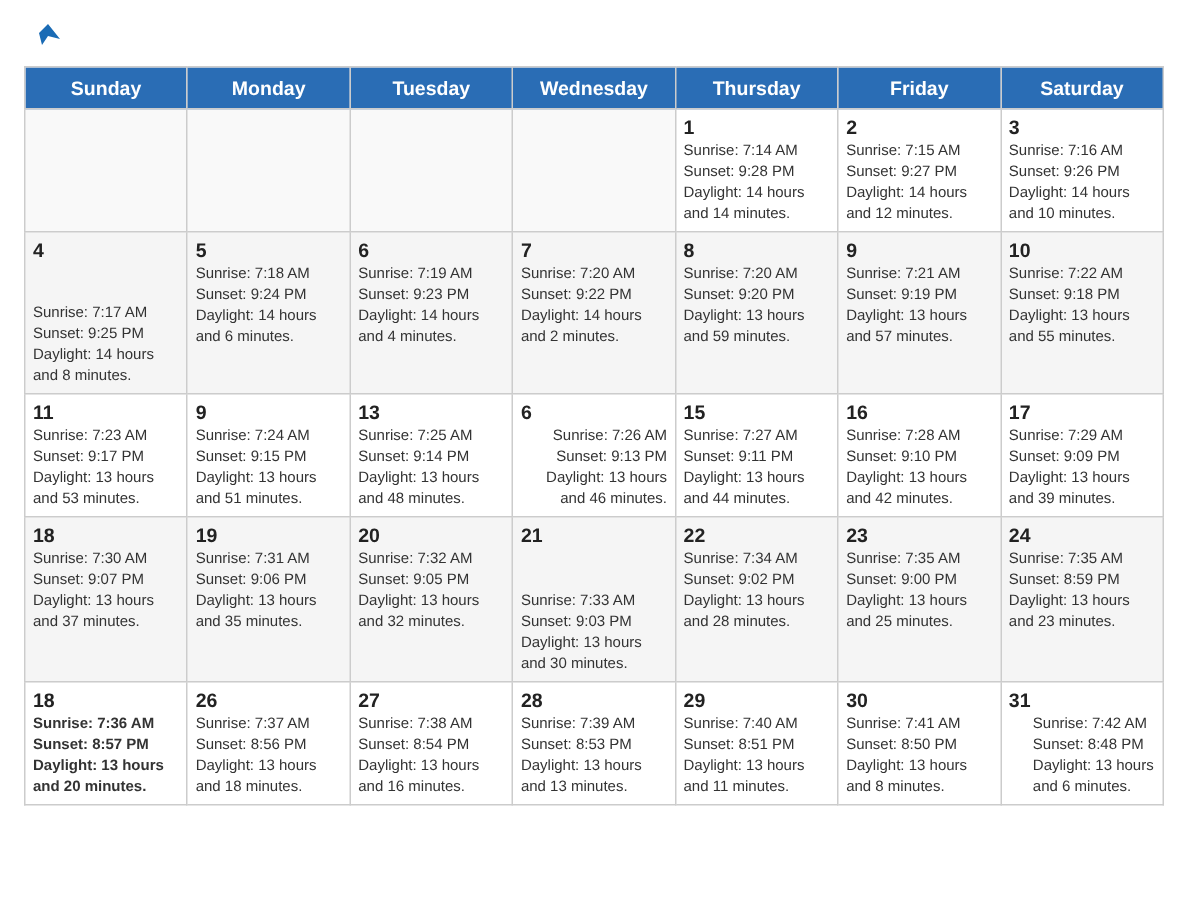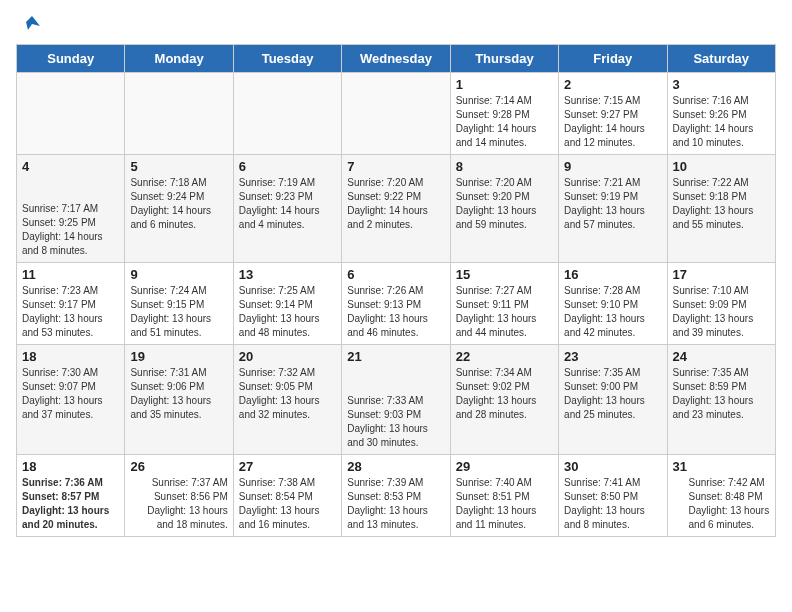--- a/index.html
+++ b/index.html
@@ -216,42 +216,42 @@
         </td>
         <td>
           <span class="day-number">13</span>
           <div class="day-info" style="white-space: pre-line;">Sunrise: 7:25 AM
 Sunset: 9:14 PM
 Daylight: 13 hours
 and 48 minutes.</div>
         </td>
         <td>
           <span class="day-number">6</span>
-          <div class="day-info" style="white-space: pre-line;">Sunrise: 7:26 AM
+          <div class="day-info" style="white-space: pre-line; text-align: right;">Sunrise: 7:26 AM
 Sunset: 9:13 PM
 Daylight: 13 hours
 and 46 minutes.</div>
         </td>
         <td>
           <span class="day-number">15</span>
           <div class="day-info" style="white-space: pre-line;">Sunrise: 7:27 AM
 Sunset: 9:11 PM
 Daylight: 13 hours
 and 44 minutes.</div>
         </td>
         <td>
           <span class="day-number">16</span>
           <div class="day-info" style="white-space: pre-line;">Sunrise: 7:28 AM
 Sunset: 9:10 PM
 Daylight: 13 hours
 and 42 minutes.</div>
         </td>
         <td>
           <span class="day-number">17</span>
-          <div class="day-info" style="white-space: pre-line;">Sunrise: 7:10 AM
+          <div class="day-info" style="white-space: pre-line;">Sunrise: 7:29 AM
 Sunset: 9:09 PM
 Daylight: 13 hours
 and 39 minutes.</div>
         </td>
       </tr>
       <tr>
         <td>
           <span class="day-number">18</span>
           <div class="day-info" style="white-space: pre-line;">Sunrise: 7:30 AM
 Sunset: 9:07 PM
@@ -304,21 +304,21 @@
       <tr>
         <td>
           <span class="day-number">18</span>
           <div class="day-info" style="white-space: pre-line; font-weight: bold;">Sunrise: 7:36 AM
 Sunset: 8:57 PM
 Daylight: 13 hours
 and 20 minutes.</div>
         </td>
         <td>
           <span class="day-number">26</span>
-          <div class="day-info" style="white-space: pre-line; text-align: right;">Sunrise: 7:37 AM
+          <div class="day-info" style="white-space: pre-line;">Sunrise: 7:37 AM
 Sunset: 8:56 PM
 Daylight: 13 hours
 and 18 minutes.</div>
         </td>
         <td>
           <span class="day-number">27</span>
           <div class="day-info" style="white-space: pre-line;">Sunrise: 7:38 AM
 Sunset: 8:54 PM
 Daylight: 13 hours
 and 16 minutes.</div>

